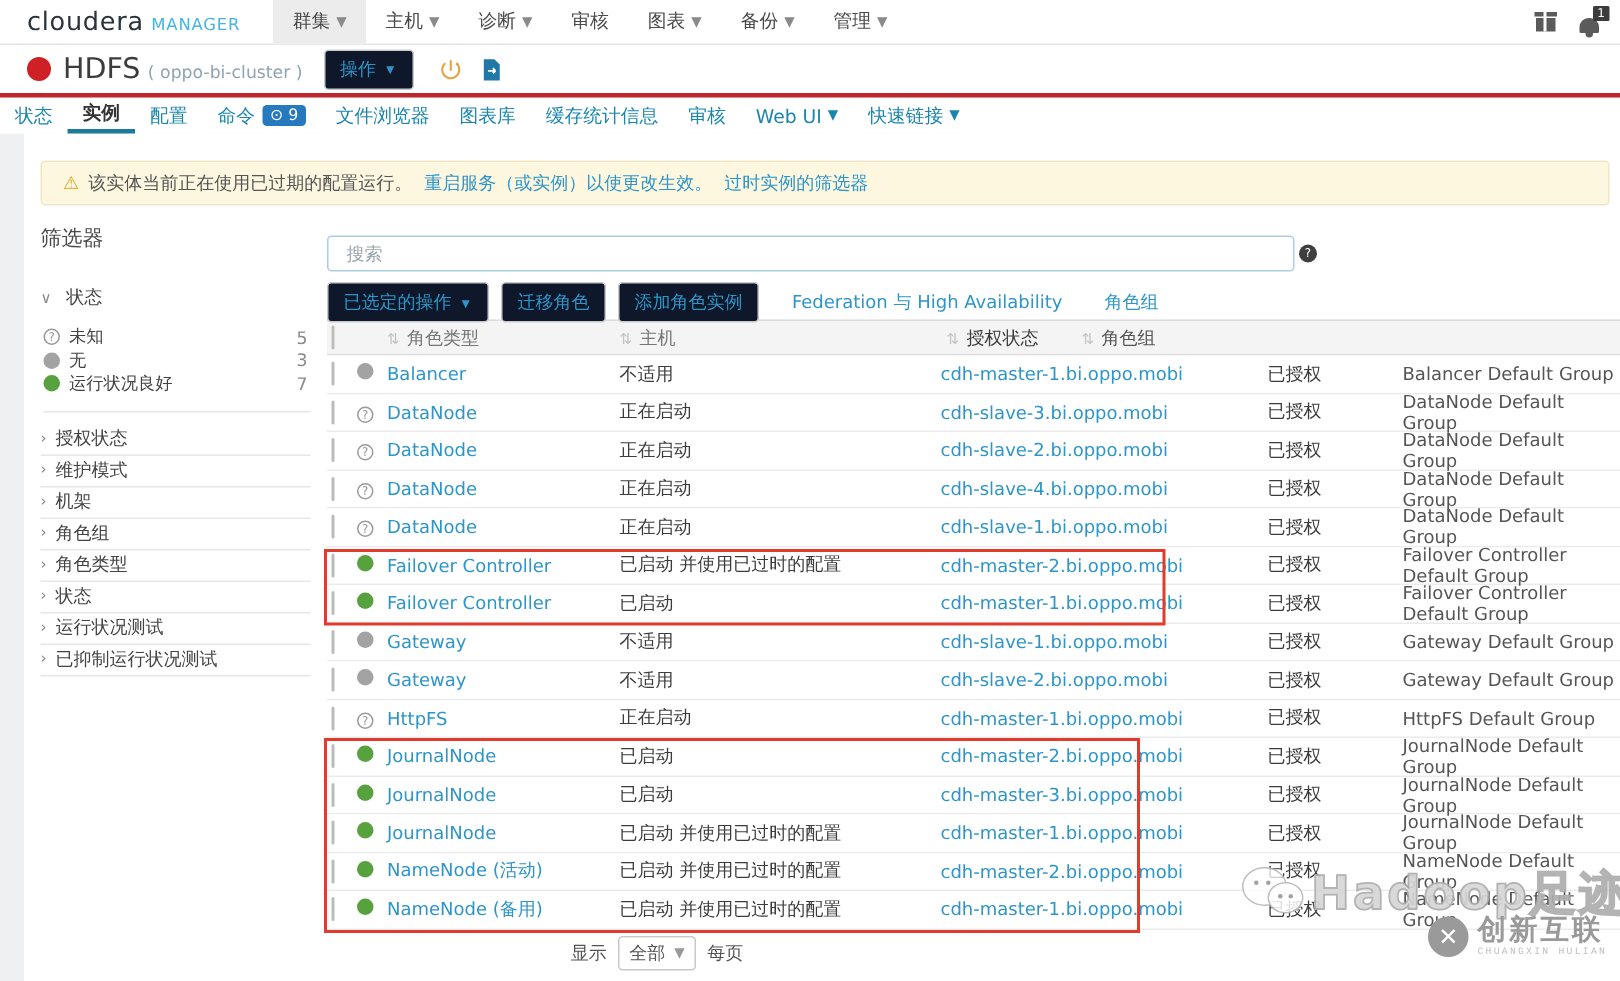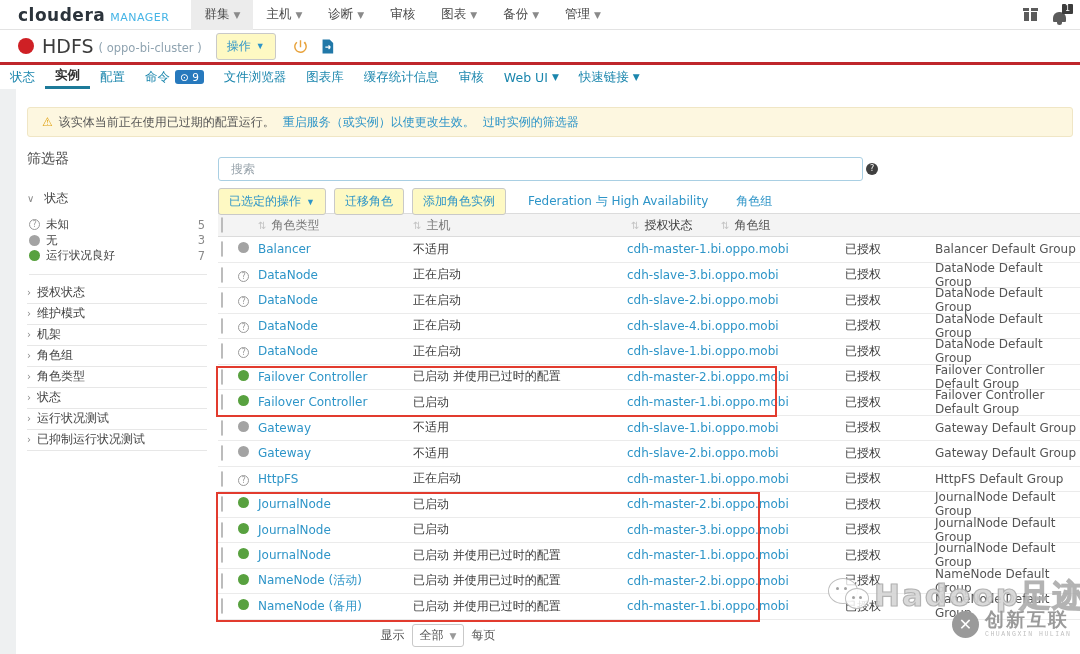--- a/index.html
+++ b/index.html
@@ -3,40 +3,40 @@
 <meta charset="utf-8">
 <style>
   * { margin:0; padding:0; box-sizing:border-box; }
   html,body { width:1080px; height:654px; overflow:hidden; }
   body { font-family:"DejaVu Sans","Liberation Sans",sans-serif; background:#eef0f1; }
   #app { position:relative; width:1080px; height:654px; background:#eef0f1; overflow:hidden; }
 
   
   .topbar { position:absolute; left:0; top:0; width:1080px; height:30px; background:#fff; border-bottom:1px solid #e3e3e3; display:flex; align-items:center; z-index:10; }
   .brand { margin-left:18px; display:flex; align-items:baseline; cursor:pointer; }
-  .brand .b1 { font-size:17px; font-weight:bold; color:#2b333b; letter-spacing:.5px; }
+  .brand .b1 { font-size:17px; font-weight:normal; color:#2b333b; letter-spacing:.5px; }
   .brand .b2 { font-size:11px; color:#45b4e6; margin-left:5px; letter-spacing:.5px; }
   .menus { display:flex; height:30px; margin-left:22px; }
   .menu-item { display:flex; align-items:center; padding:0 13px; font-size:12.5px; color:#4a4a4a; cursor:pointer; }
   .menu-item.active { background:#ececec; }
   .menu-item .caret { font-size:9px; color:#8a8a8a; margin-left:4px; }
   .top-icons { margin-left:auto; margin-right:14px; display:flex; gap:16px; align-items:center; }
   .gift { position:relative; width:13px; height:9px; background:#5b5b5b; margin-top:4px; }
   .gift:before { content:''; position:absolute; left:-1px; top:-4px; width:15px; height:3px; background:#5b5b5b; }
   .gift:after { content:''; position:absolute; left:5px; top:-4px; width:2px; height:13px; background:#fff; }
   .notif { position:relative; width:13px; height:10px; background:#5b5b5b; border-radius:6px 6px 1px 1px; margin-top:5px; }
   .notif:after { content:''; position:absolute; left:4px; bottom:-3px; width:5px; height:3px; background:#5b5b5b; border-radius:0 0 3px 3px; }
   .notif .badge1 { position:absolute; right:-7px; top:-8px; background:#3c3c3c; color:#fff; font-size:8px; line-height:10px; padding:0 3px; border-radius:1px; }
 
   
   .servicebar { position:absolute; left:0; top:30px; width:1080px; height:32px; background:#fff; display:flex; align-items:center; z-index:10; }
   .health-dot { width:16px; height:16px; border-radius:50%; background:#cf2025; margin-left:18px; }
   .svc-name { font-size:19px; color:#3c3c3c; margin-left:8px; }
   .svc-cluster { font-size:11.5px; color:#8fa3b0; margin-left:5px; margin-top:4px; }
-  .btn { display:inline-flex; align-items:center; background:#fef9c3; border:1px solid #c9c9c9; border-radius:3px; color:#2e95c8; font-size:12px; padding:4px 10px; cursor:pointer; white-space:nowrap; }
+  .btn { display:inline-flex; align-items:center; background:#0f172a; border:1px solid #c9c9c9; border-radius:3px; color:#2e95c8; font-size:12px; padding:4px 10px; cursor:pointer; white-space:nowrap; }
   .btn .caret { font-size:9px; color:#2e95c8; margin-left:5px; }
   .svc-actions { margin-left:14px; }
   .svc-icons { display:flex; align-items:center; gap:10px; margin-left:16px; }
 
   .red-divider { position:absolute; left:0; top:62px; width:1080px; height:3px; background:#bf262b; z-index:11; }
 
   
   .tabbar { position:absolute; left:0; top:65px; width:1080px; height:24px; background:#fff; display:flex; align-items:center; z-index:10; }
   .tab { display:flex; align-items:center; height:24px; padding:0 10px; font-size:12.5px; color:#1b86ad; cursor:pointer; white-space:nowrap; }
   .tab.active { color:#333; border-bottom:3px solid #1d7a99; font-weight:bold; }

